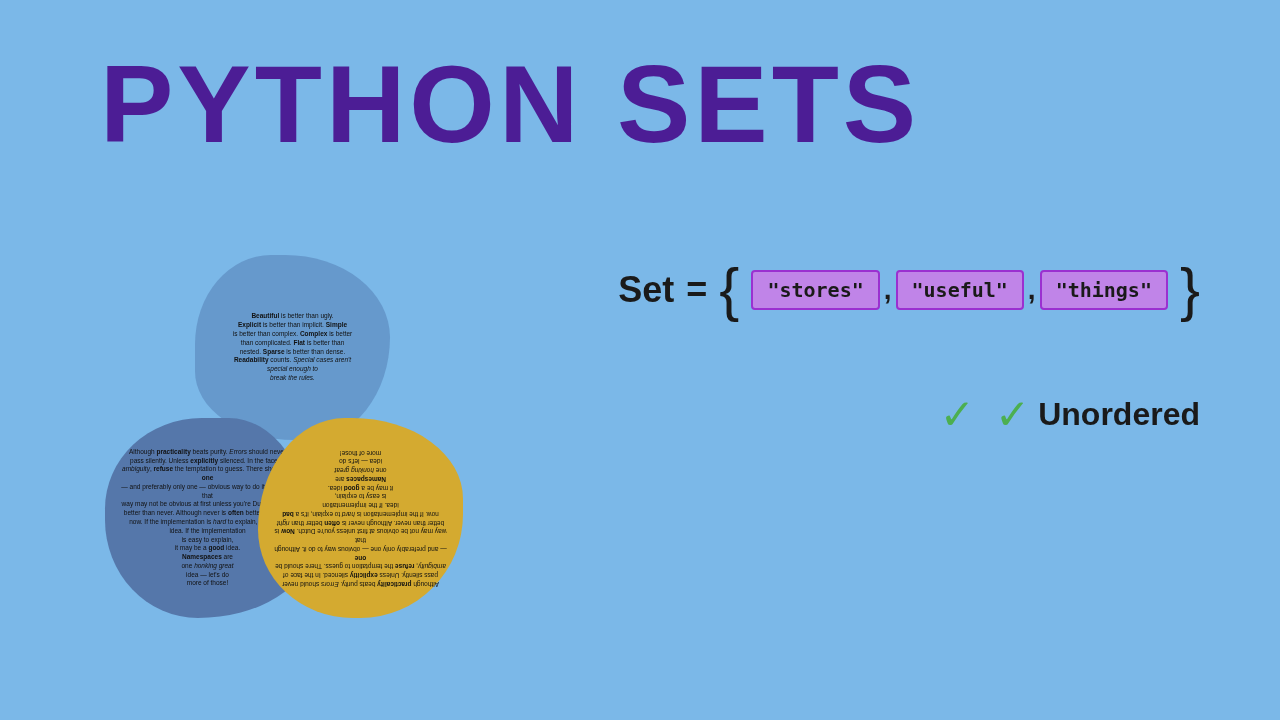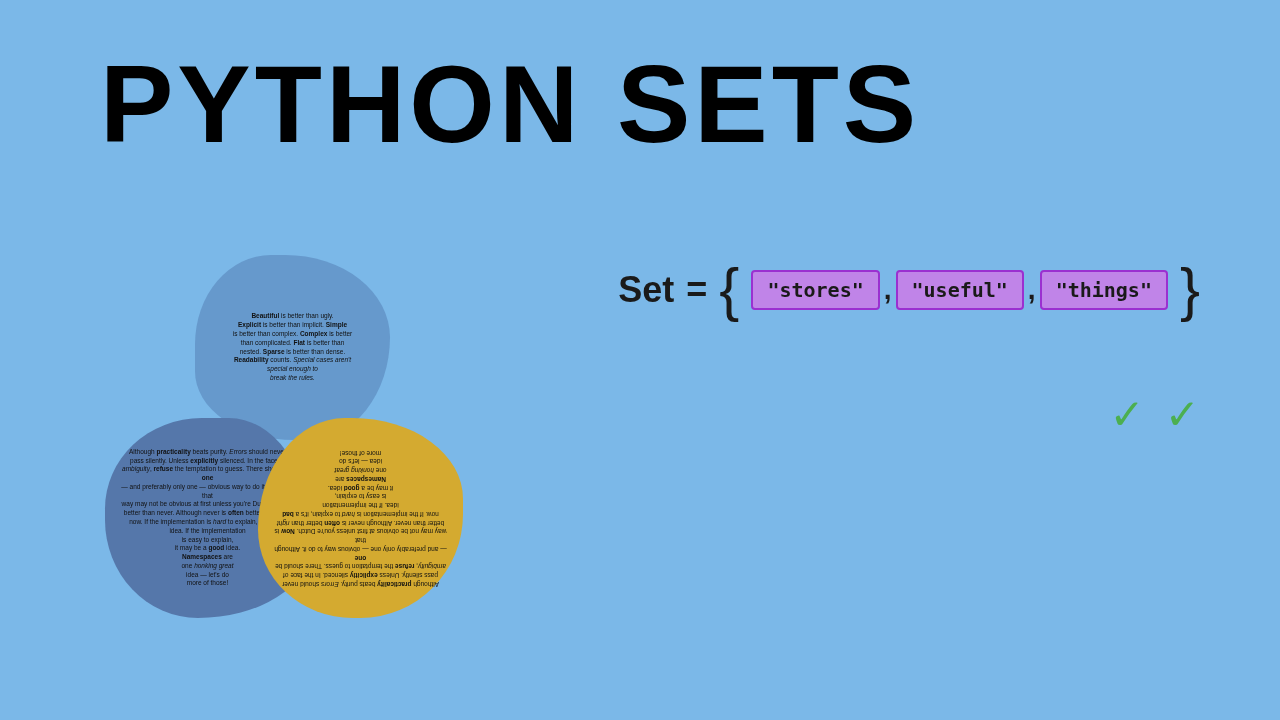--- a/index.html
+++ b/index.html
@@ -12,21 +12,21 @@
       overflow: hidden;
       position: relative;
     }
 
     .page-title {
       position: absolute;
       top: 40px;
       left: 100px;
       font-size: 110px;
       font-weight: 900;
-      color: #000000;
+      color: #4c1d95;
       letter-spacing: 4px;
       font-family: 'Arial Black', 'Arial', sans-serif;
     }
 
     
     .set-display {
       position: absolute;
       right: 80px;
       top: 260px;
       display: flex;
@@ -239,14 +239,15 @@
   </div>
   <span class="set-brace">}</span>
 </div>
 
 <div class="features-row">
   <div class="feature-item">
     <span class="checkmark">✓</span>
   </div>
   <div class="feature-item">
     <span class="checkmark">✓</span>
+    <span class="feature-label">Unordered</span>
   </div>
 </div>
 
 </body></html>

